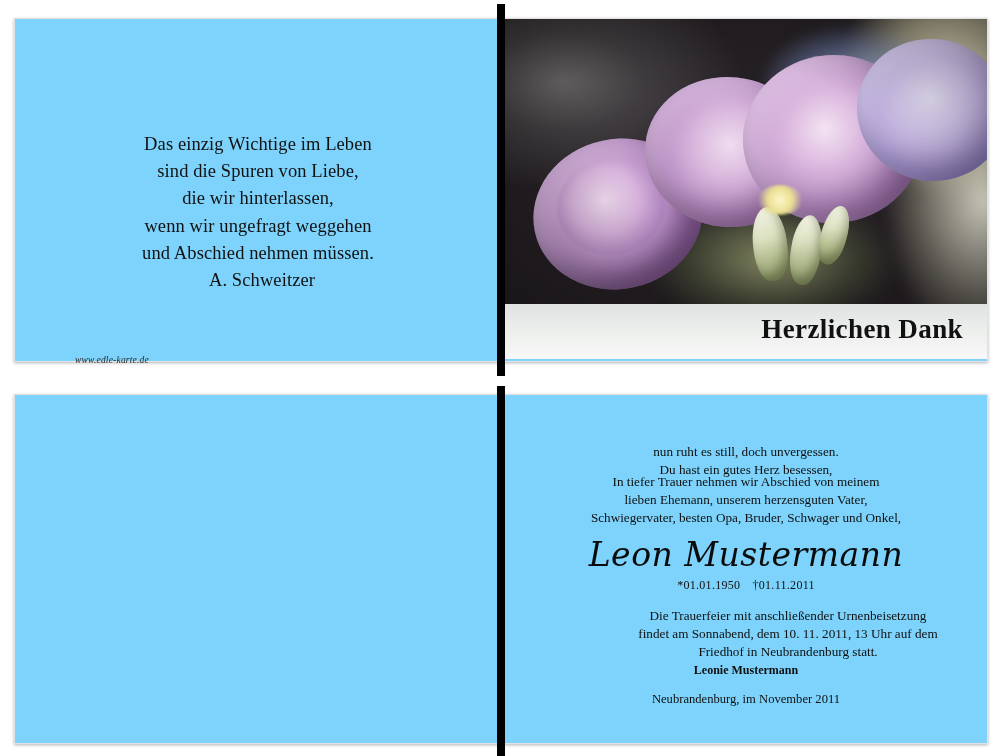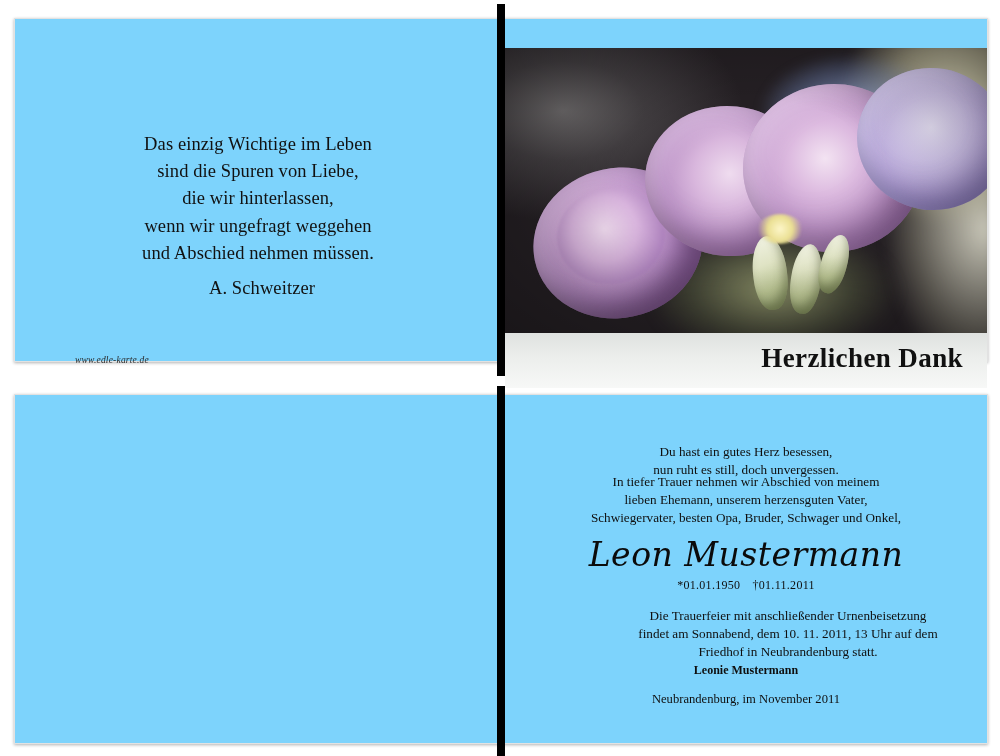--- a/index.html
+++ b/index.html
@@ -78,21 +78,21 @@
     left: 0;
     top: 112px;
     width: 486px;
     text-align: center;
     font-size: 18.5px;
     line-height: 1.47;
     color: #111111;
     letter-spacing: 0.1px;
   }
   .quote-author {
-    margin-top: 8px;
+    margin-top: 0;
     padding-left: 8px;
   }
   .site-url {
     position: absolute;
     left: 60px;
     top: 336px;
     font-size: 9.5px;
     color: #2a2a2a;
     letter-spacing: 0.2px;
     font-style: italic;
@@ -100,21 +100,20 @@
 
   
   .cover-panel {
     position: absolute;
     left: 490px;
     top: 0;
     width: 482px;
     height: 340px;
     overflow: hidden;
     background: #ffffff;
-    margin-top: 29px;
   }
   .photo {
     position: absolute;
     left: 0;
     top: 0;
     width: 482px;
     height: 285px;
     overflow: hidden;
     background: #2a2428;
   }
@@ -358,22 +357,22 @@
   </div>
 
   <div class="fold fold-top"></div>
 
   <div class="sheet sheet-bottom">
 
     <div class="blank-panel"></div>
 
     <div class="text-panel">
       <div class="verse">
+        <div>nun ruht es still, doch unvergessen.</div>
         <div>Du hast ein gutes Herz besessen,</div>
-        <div>nun ruht es still, doch unvergessen.</div>
       </div>
       <div class="intro">
         <div>In tiefer Trauer nehmen wir Abschied von meinem</div>
         <div>lieben Ehemann, unserem herzensguten Vater,</div>
         <div>Schwiegervater, besten Opa, Bruder, Schwager und Onkel,</div>
       </div>
       <div class="name">Leon Mustermann</div>
       <div class="dates">
         <span>*01.01.1950</span><span class="sep"></span><span>†01.11.2011</span>
       </div>

